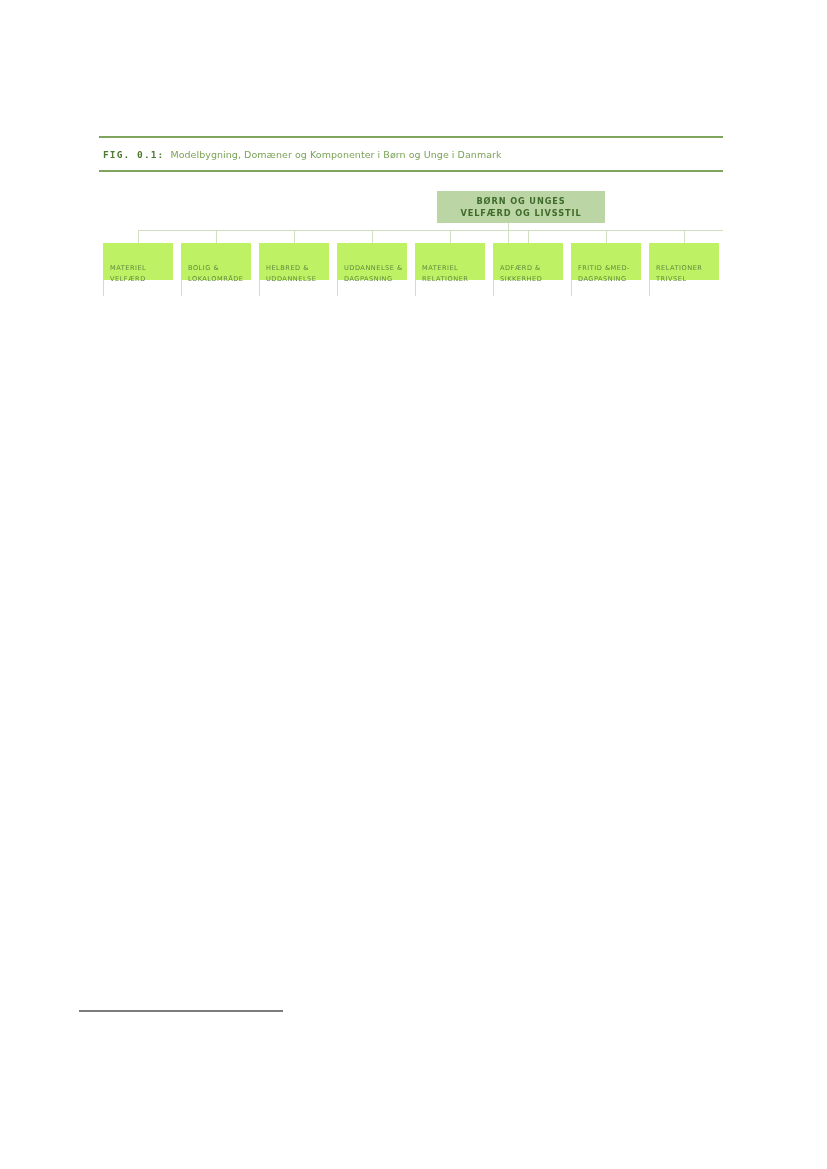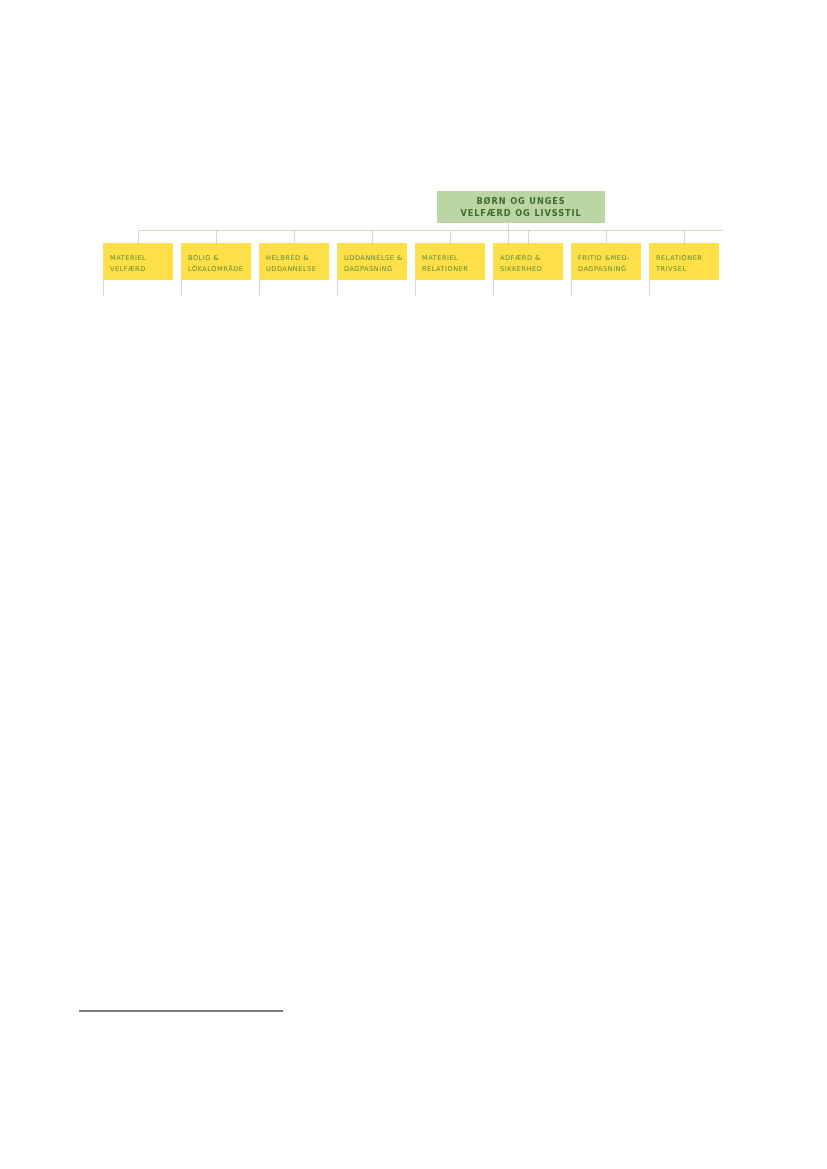--- a/index.html
+++ b/index.html
@@ -117,23 +117,23 @@
     left: 0;
     top: 57px;
     width: 628px;
     height: 53px;
   }
   .domain-box {
     position: absolute;
     top: 0;
     width: 70px;
     height: 37px;
-    background: #fde047;
+    background: #bef264;
     box-sizing: border-box;
-    padding: 10px 0 0 7px;
+    padding: 20px 0 0 7px;
   }
   .domain-box .line {
     font-family: "DejaVu Sans", sans-serif;
     font-size: 6.6px;
     letter-spacing: 0.5px;
     color: #5f8a3f;
     line-height: 11px;
     white-space: nowrap;
   }
   .tail {
@@ -152,20 +152,28 @@
     width: 204px;
     height: 1.6px;
     background: #7d7d7d;
   }
 </style>
 </head>
 <body>
 
 <div class="page">
 
+  <div class="fig-block">
+    <div class="rule-top"></div>
+    <div class="caption-row">
+      <span class="fig-label">FIG. 0.1:</span>
+      <span class="fig-caption">Modelbygning, Domæner og Komponenter i Børn og Unge i Danmark</span>
+    </div>
+    <div class="rule-bottom"></div>
+  </div>
 
   <div class="diagram">
 
     <div class="root-box">
       <div class="line">BØRN OG UNGES</div>
       <div class="line">VELFÆRD OG LIVSSTIL</div>
     </div>
 
     <div class="stem"></div>
     <div class="bus"></div>

